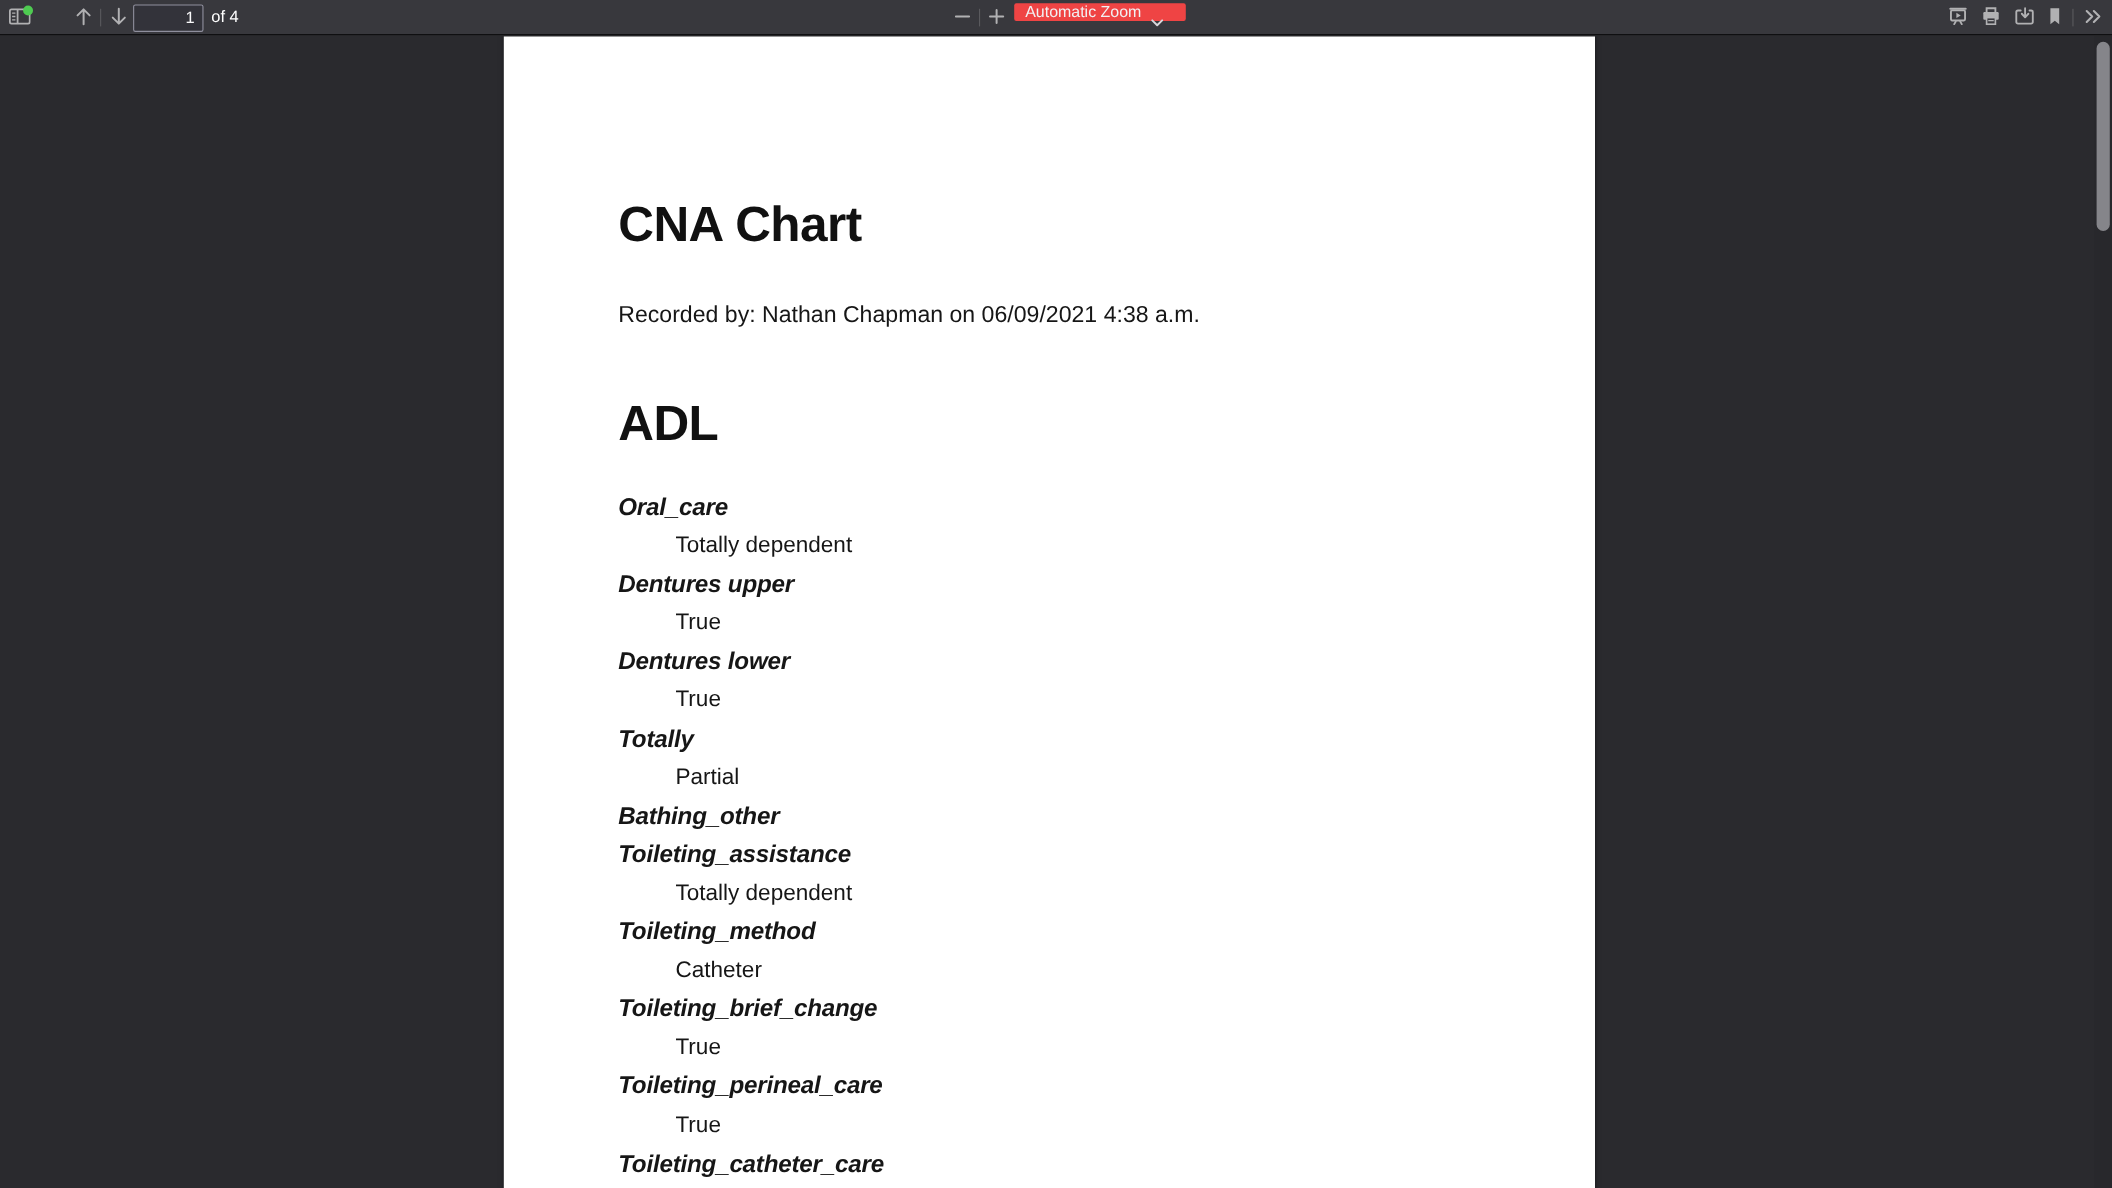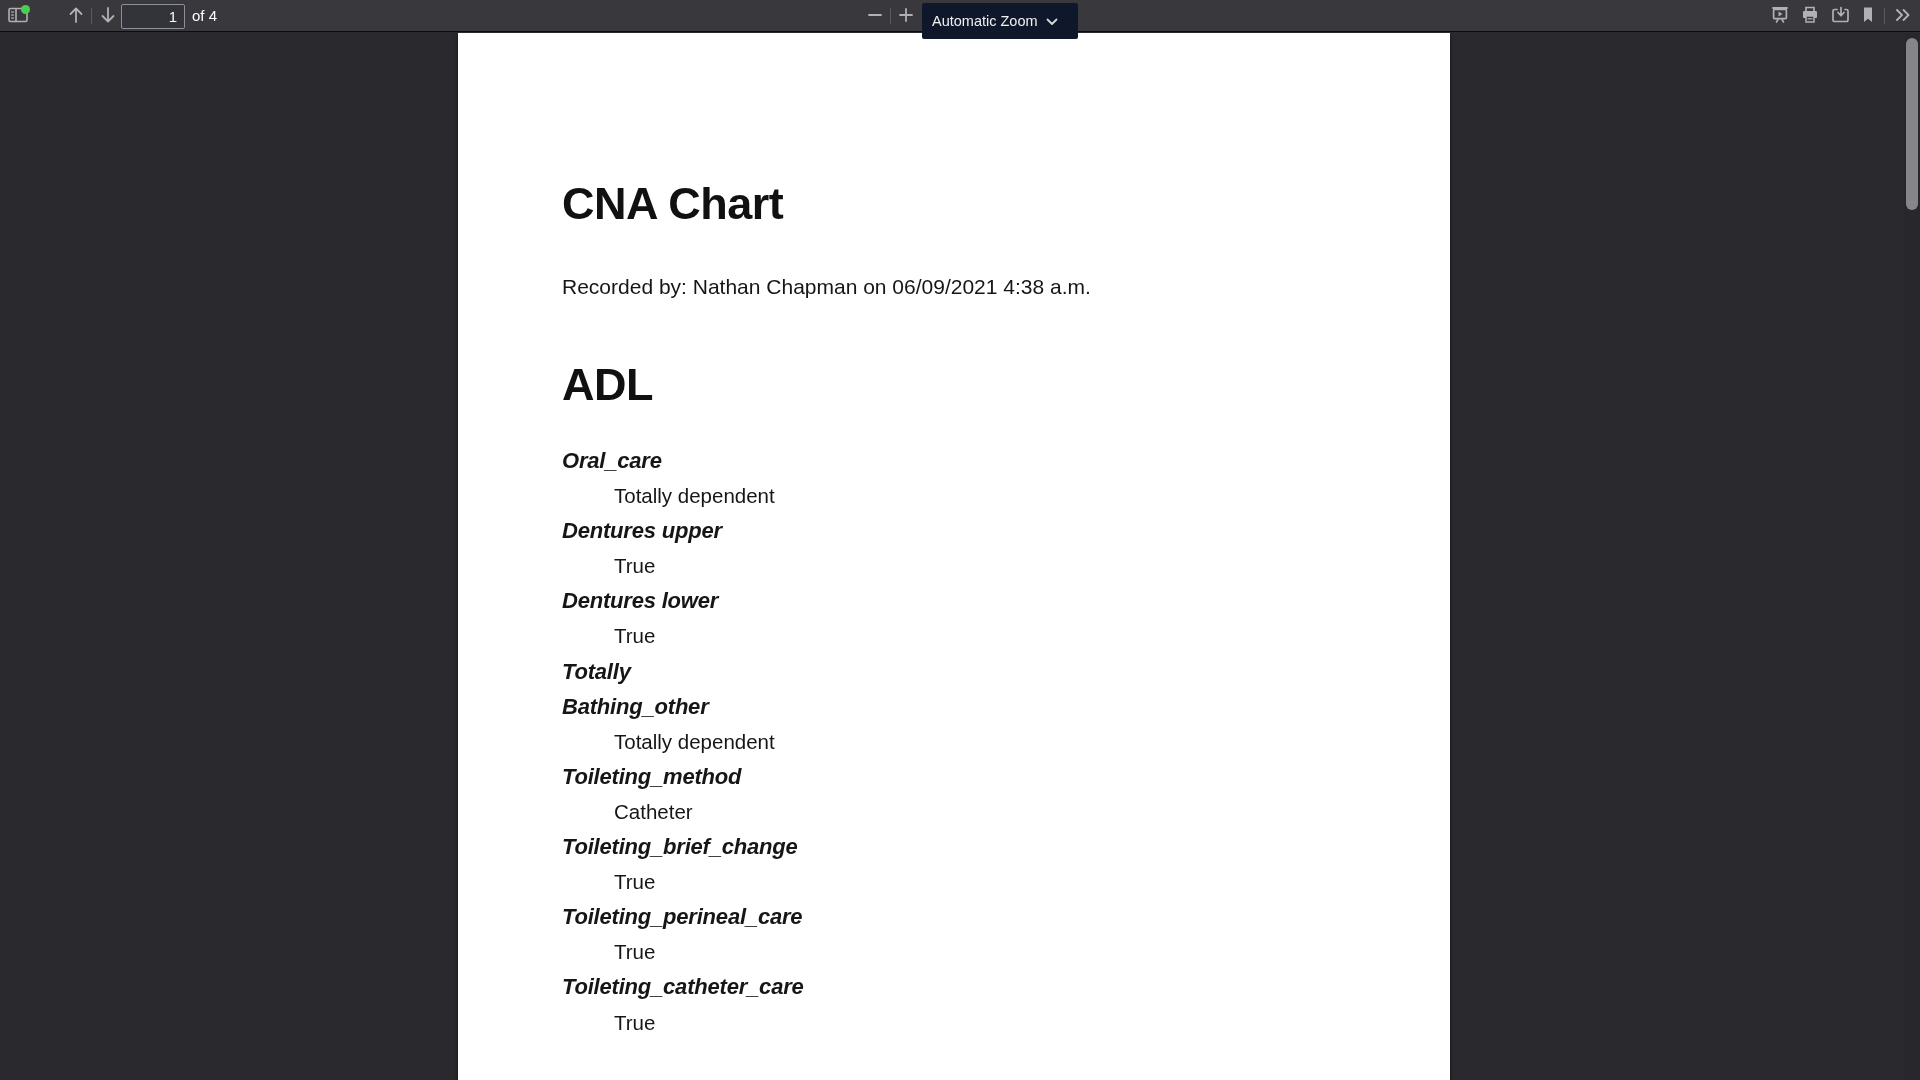--- a/index.html
+++ b/index.html
@@ -37,22 +37,22 @@
     font-family:"Liberation Sans","DejaVu Sans",sans-serif; outline:none;
   }
   .page-count {
     position:absolute; left:192px; top:0; height:32px; line-height:32px;
     color:#ffffff; font-size:15px;
   }
 
   .zoomout-btn { left:862px; }
   .zoomin-btn { left:893px; }
   .zoom-select {
-    position:absolute; left:922px; top:3px; width:156px; height:36px;
-    background:#0f172a; border-radius:2px; cursor:pointer;
+    position:absolute; left:922px; top:3px; width:156px; height:16px;
+    background:#ef4444; border-radius:2px; cursor:pointer;
     display:flex; align-items:center; padding-left:10px;
   }
   .zoom-select-label { color:#f1f1f3; font-size:14.5px; }
   .zoom-select .chev { position:absolute; right:20px; top:9px; }
 
   .present-btn { left:1767px; }
   .print-btn   { left:1797px; }
   .save-btn    { left:1827px; }
   .bookmark-btn{ left:1855px; }
   .tools-btn   { left:1890px; }
@@ -233,28 +233,30 @@
     <div class="field-value">True</div>
   </div>
 
   <div class="field">
     <div class="field-label">Dentures lower</div>
     <div class="field-value">True</div>
   </div>
 
   <div class="field">
     <div class="field-label">Totally</div>
+    <div class="field-value">Partial</div>
   </div>
 
   <div class="field">
     <div class="field-label">Bathing_other</div>
 
   </div>
 
   <div class="field">
+    <div class="field-label">Toileting_assistance</div>
     <div class="field-value">Totally dependent</div>
   </div>
 
   <div class="field">
     <div class="field-label">Toileting_method</div>
     <div class="field-value">Catheter</div>
   </div>
 
   <div class="field">
     <div class="field-label">Toileting_brief_change</div>

